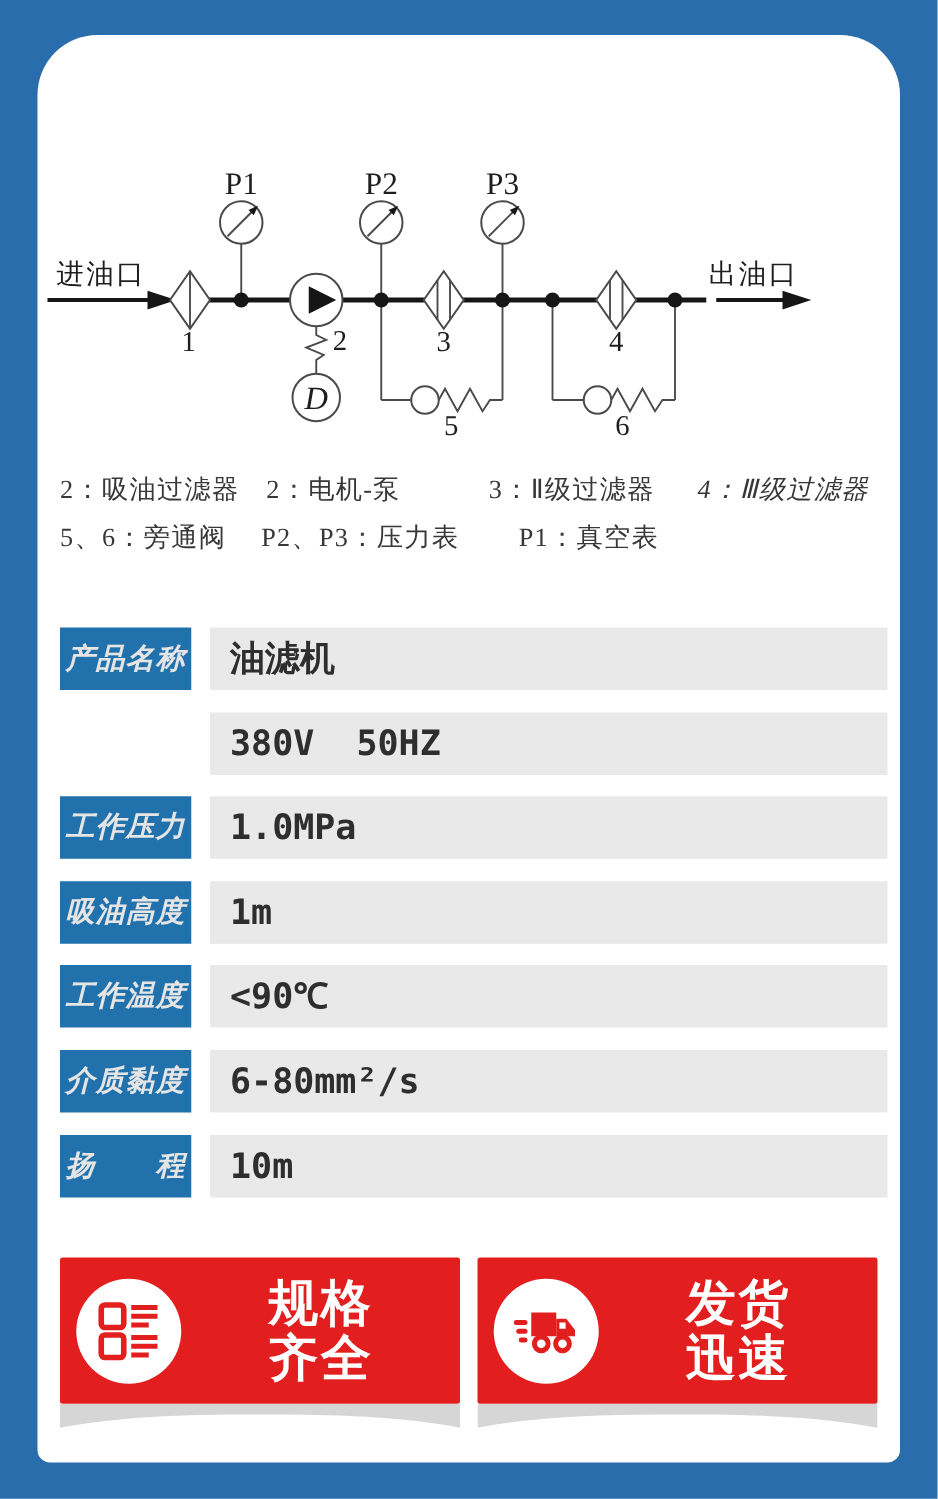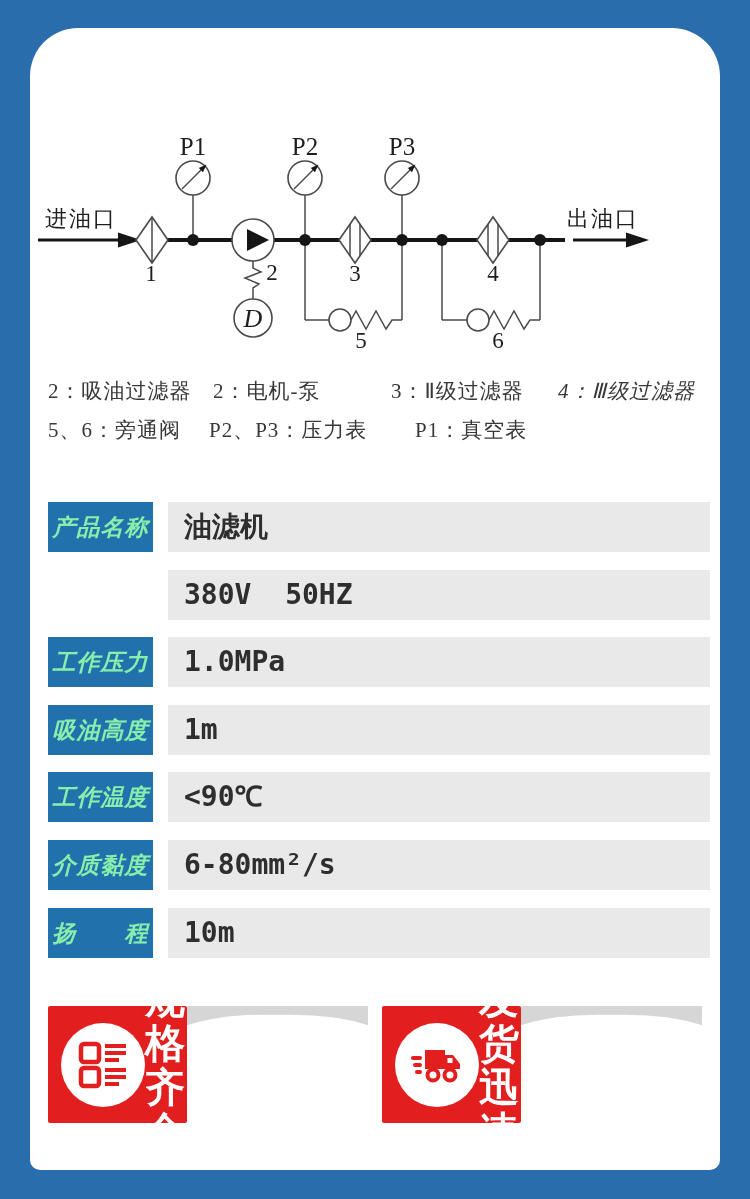--- a/index.html
+++ b/index.html
@@ -30,31 +30,31 @@
   .legend-line{position:relative;height:39px;line-height:39px;}
   .legend-line span{position:absolute;top:0;white-space:pre;}
   .lg-1-0{left:0;} .lg-1-1{left:165px;} .lg-1-2{left:343px;} .lg-1-3{left:510px;font-style:italic;}
   .lg-2-0{left:0;} .lg-2-1{left:161px;} .lg-2-2{left:339px;margin-left:28px;}
   
   .spec-row{position:absolute;left:18px;width:662px;height:50px;}
   .r0{top:474px;} .r1{top:542px;} .r2{top:609px;} .r3{top:677px;}
   .r4{top:744px;} .r5{top:812px;} .r6{top:880px;}
   .spec-label{
     position:absolute;left:0;top:0;width:105px;height:50px;background:#2171ac;
-    color:#86efac;font-family:"DejaVu Serif", serif;font-style:italic;font-weight:bold;
+    color:#e5e5e5;font-family:"DejaVu Serif", serif;font-style:italic;font-weight:bold;
     font-size:23px;line-height:50px;text-align:center;letter-spacing:1px;white-space:pre;
   }
   .spec-value{
     position:absolute;left:120px;top:0;width:542px;height:50px;background:#e9e9e9;
     color:#2e2e2e;font-family:"DejaVu Sans Mono", monospace;font-weight:bold;
     font-size:28px;line-height:50px;padding-left:16px;box-sizing:border-box;white-space:pre;
   }
   
   .badges{position:absolute;left:18px;top:978px;width:654px;display:flex;gap:14px;}
-  .badge-col{flex:1;display:flex;flex-direction:row;}
+  .badge-col{flex:1;display:flex;flex-direction:column;}
   .badge{
     height:117px;background:#e31e1e;border-radius:2px;
     display:flex;align-items:center;
   }
   .badge-circle{
     width:84px;height:84px;border-radius:50%;background:#ffffff;
     margin-left:13px;flex:0 0 auto;display:flex;align-items:center;justify-content:center;
   }
   .badge-text{
     flex:1;text-align:center;color:#ffffff;font-weight:bold;font-size:40px;

